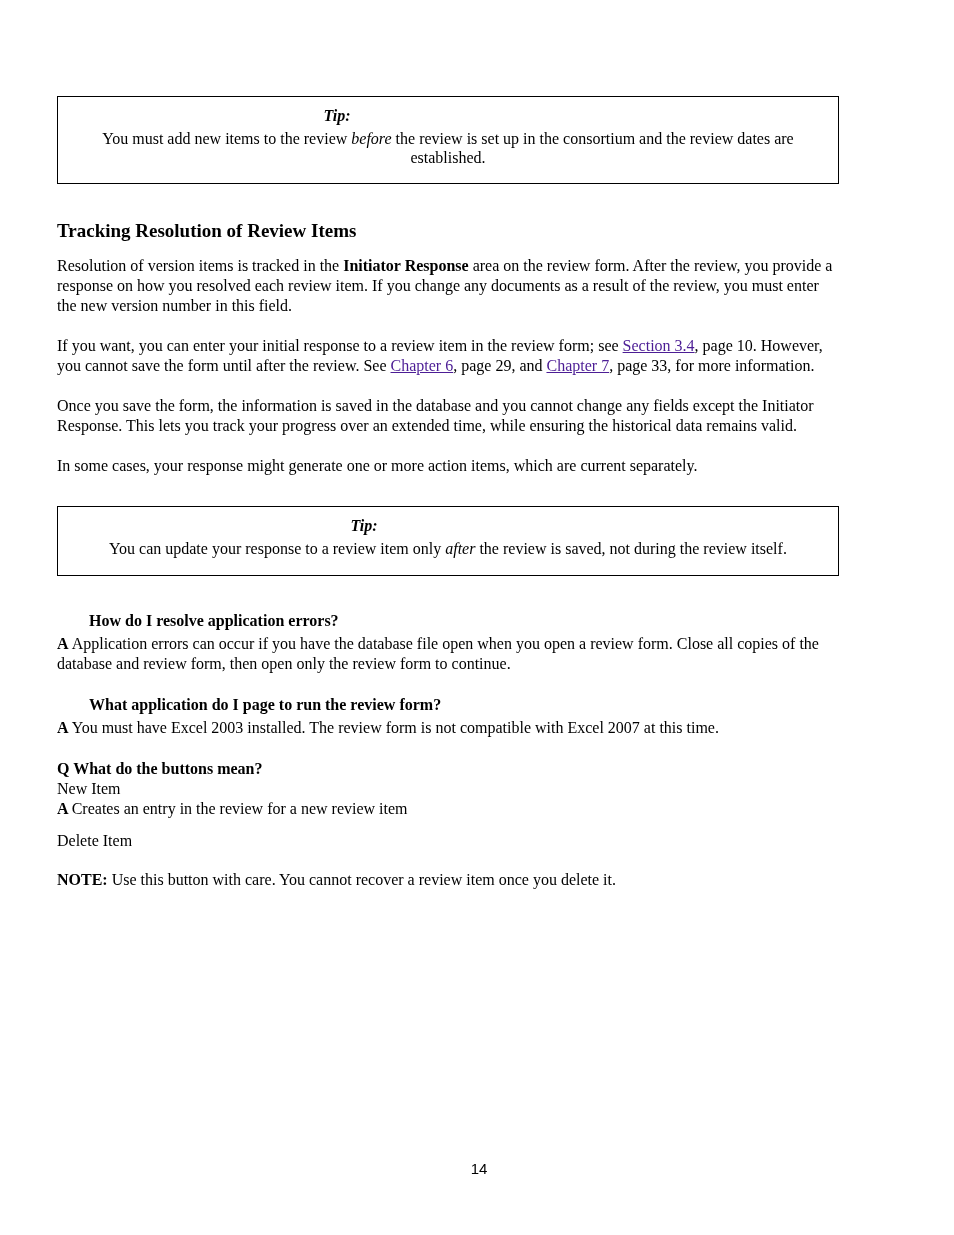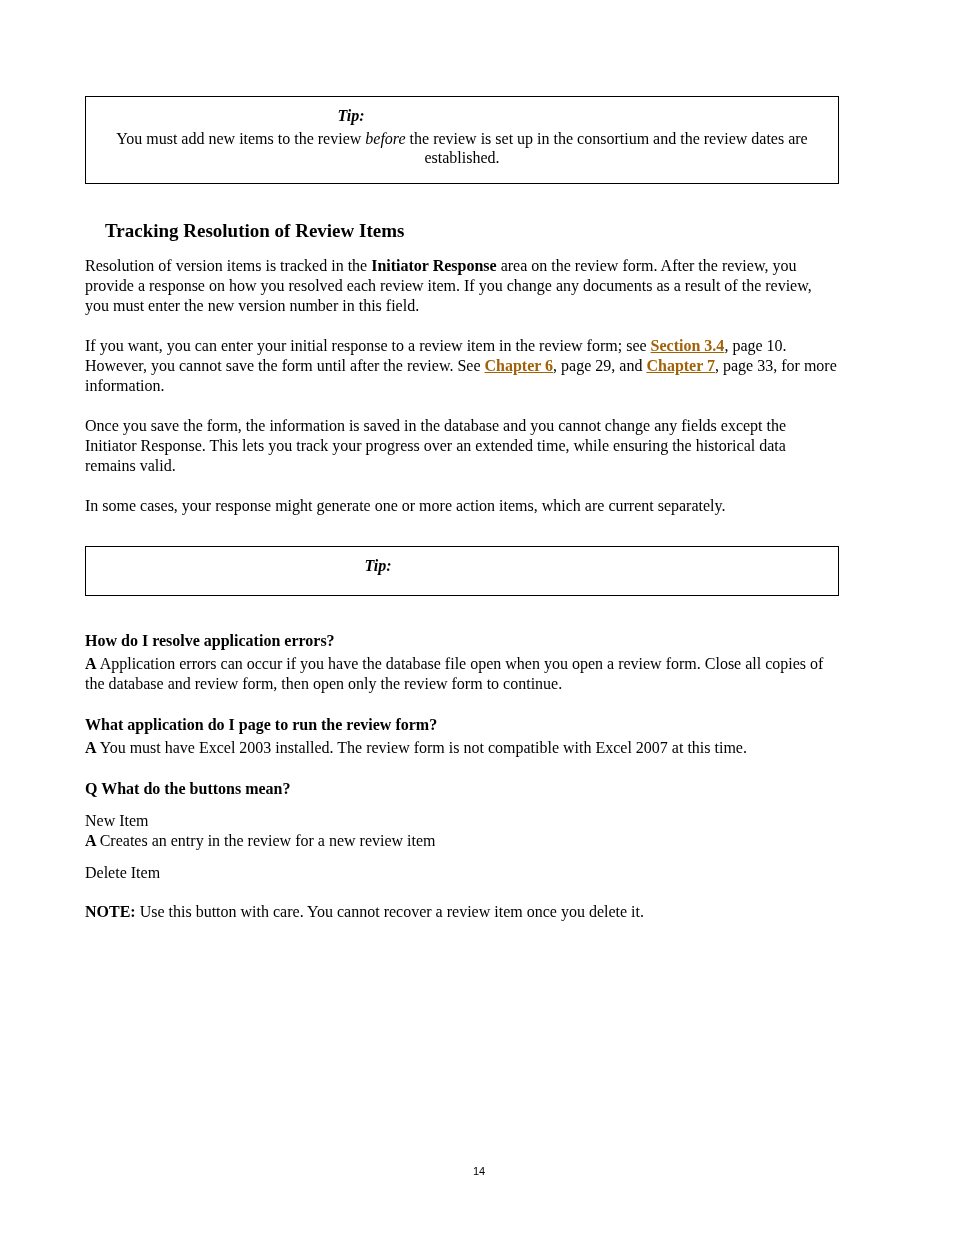--- a/index.html
+++ b/index.html
@@ -5,21 +5,21 @@
     * { margin: 0; padding: 0; box-sizing: border-box; }
     body {
       width: 954px;
       height: 1235px;
       background: #ffffff;
       font-family: "Times New Roman", Times, serif;
       color: #000000;
       position: relative;
     }
     .page {
-      padding: 96px 115px 72px 85px;
+      padding: 96px 115px 72px 57px;
     }
     .tip-box {
       border: 1px solid #000000;
       padding: 10px 14px 16px 14px;
       margin-bottom: 36px;
     }
     .tip-label {
       font-style: italic;
       font-weight: bold;
       font-size: 16px;
@@ -30,32 +30,30 @@
     .tip-text {
       font-size: 16px;
       line-height: 1.2;
       text-align: center;
     }
     .tip-text .italic { font-style: italic; }
     .section-title {
       font-weight: bold;
       font-size: 19px;
       margin-bottom: 14px;
-      margin-left: 20px;
     }
     .body-para {
       font-size: 16px;
       line-height: 1.25;
       margin-bottom: 20px;
     }
     .body-para a,
     .body-para .link {
-      color: #a16207;
+      color: #4c1d95;
       text-decoration: underline;
-      font-weight: bold;
     }
     .body-para .bold { font-weight: bold; }
     .tip-box-2 {
       border: 1px solid #000000;
       padding: 10px 14px 16px 14px;
       margin-top: 30px;
       margin-bottom: 36px;
     }
     .tip2-label {
       font-style: italic;
@@ -63,45 +61,46 @@
       font-size: 16px;
       text-align: center;
       margin-bottom: 4px;
       margin-left: -168px;
     }
     .q {
       font-size: 16px;
       font-weight: bold;
       margin-bottom: 4px;
       margin-top: 18px;
+      margin-left: 32px;
     }
     .a-label {
       font-size: 16px;
       font-weight: bold;
       display: inline;
     }
     .a-text {
       font-size: 16px;
       line-height: 1.25;
     }
     .qa { margin-bottom: 22px; }
     .qa2 { margin-bottom: 22px; }
     .item-group { margin-top: 18px; }
-    .item-q { font-size: 16px; font-weight: bold; margin-bottom: 14px; }
+    .item-q { font-size: 16px; font-weight: bold; margin-bottom: 2px; }
     .item-qtext { font-size: 16px; margin-bottom: 2px; }
     .item-a { font-size: 16px; margin-bottom: 2px; }
     .item-a .bold { font-weight: bold; }
     .note { font-size: 16px; line-height: 1.25; margin-top: 20px; }
     .note .bold { font-weight: bold; }
     .page-num {
       position: absolute;
       left: 4px; right: 0;
       bottom: 58px;
       text-align: center;
-      font-size: 11px;
+      font-size: 15px;
       font-family: Arial, Helvetica, sans-serif;
     }
   </style>
 </head>
 <body>
 
 <div class="page">
 
   <div class="tip-box">
     <p class="tip-label">Tip:</p>
@@ -119,20 +118,23 @@
   <p class="body-para">
     <span>If you want, you can enter your initial response to a review item in the review form; see </span><a class="link">Section 3.4</a><span>, page 10. However, you cannot save the form until after the review. See </span><a class="link">Chapter 6</a><span>, page 29, and </span><a class="link">Chapter 7</a><span>, page 33, for more information.</span>
   </p>
 
   <p class="body-para">Once you save the form, the information is saved in the database and you cannot change any fields except the Initiator Response. This lets you track your progress over an extended time, while ensuring the historical data remains valid.</p>
 
   <p class="body-para">In some cases, your response might generate one or more action items, which are current separately.</p>
 
   <div class="tip-box-2">
     <p class="tip2-label">Tip:</p>
+    <p class="tip-text">
+      <span>You can update your response to a review item only </span><span class="italic">after</span><span> the review is saved, not during the review itself.</span>
+    </p>
   </div>
 
 
   <div class="qa">
     <p class="q">How do I resolve application errors?</p>
     <p class="a-text">
       <span class="a-label">A </span><span>Application errors can occur if you have the database file open when you open a review form. Close all copies of the database and review form, then open only the review form to continue.</span>
     </p>
   </div>
 

